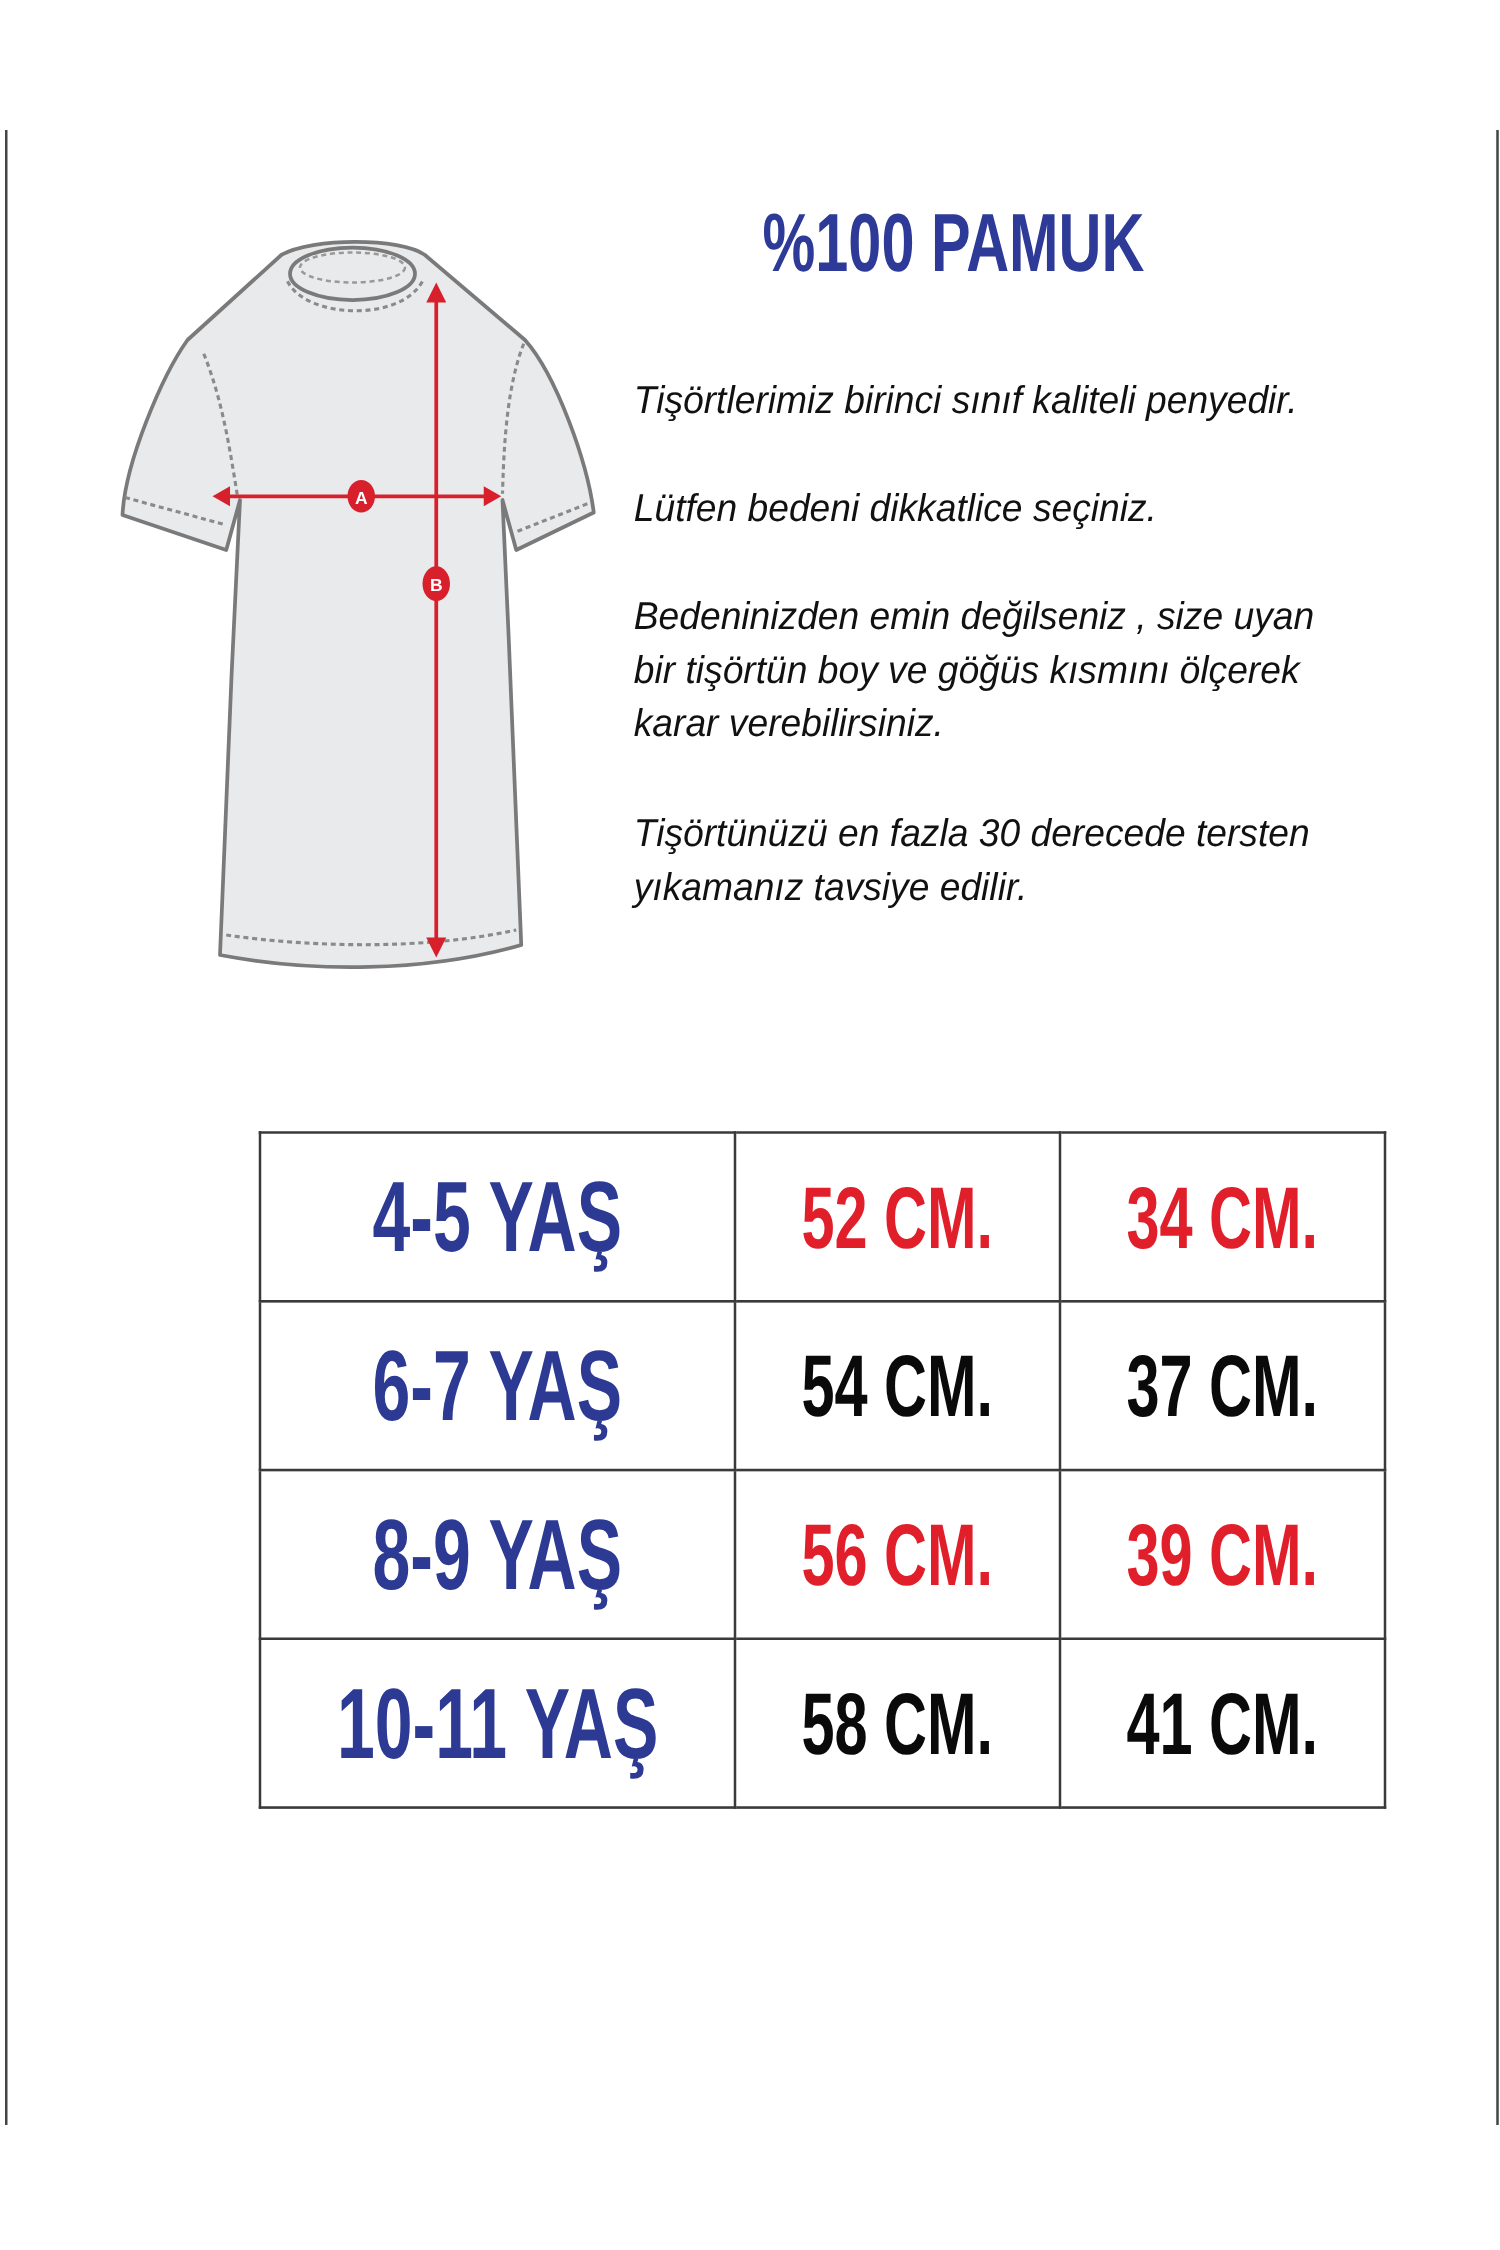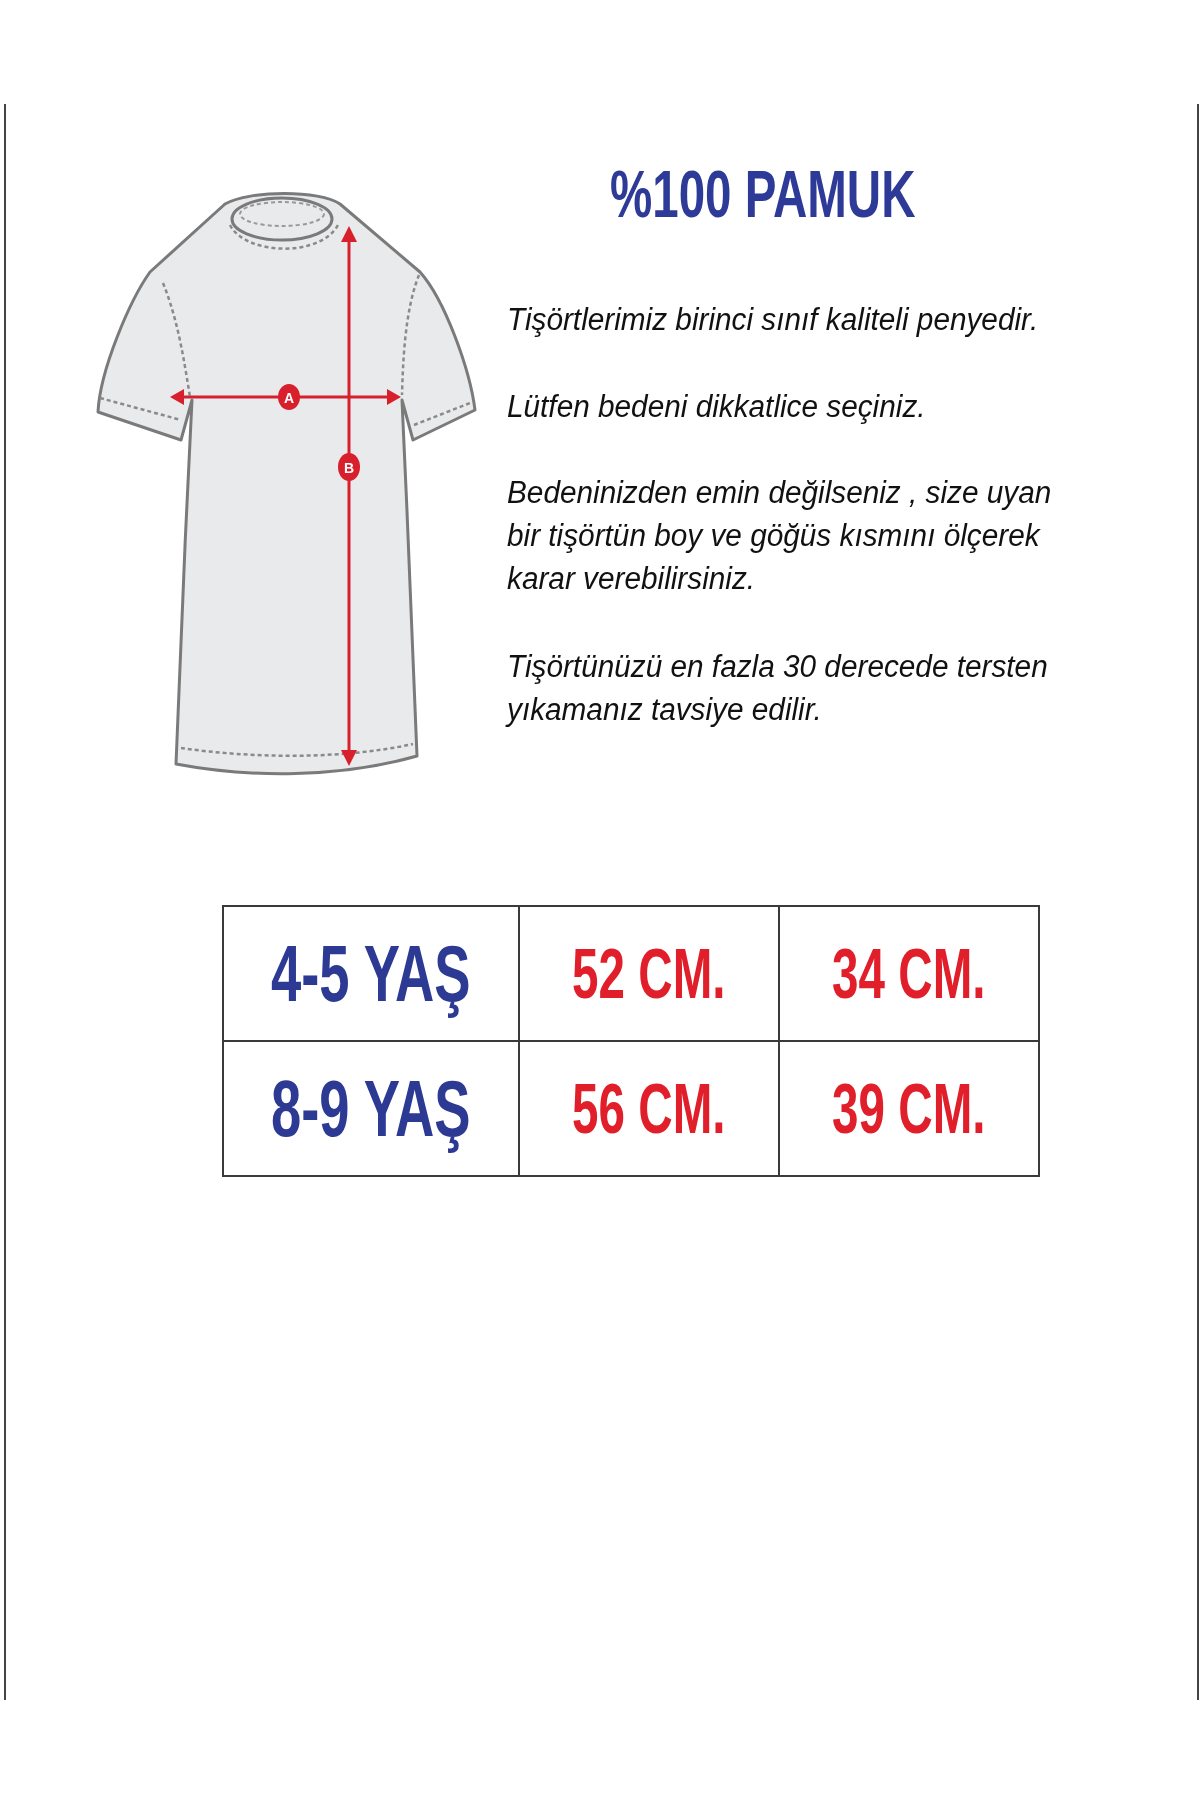--- a/index.html
+++ b/index.html
@@ -6,21 +6,21 @@
   body { width:1200px; height:1800px; position:relative; overflow:hidden; font-family:"Liberation Sans", sans-serif; }
   .frame-left { position:absolute; left:4px; top:104px; width:2px; height:1596px; background:#444; }
   .frame-right { position:absolute; left:1197px; top:104px; width:2px; height:1596px; background:#444; }
   .shirt { position:absolute; left:0; top:0; width:520px; height:800px; }
   .title { position:absolute; left:610px; top:158px; width:330px; height:72px; font-weight:bold; font-size:66px; line-height:72px; color:#2e3a97; white-space:nowrap; transform-origin:left top; transform:scaleX(0.72); letter-spacing:0; }
   .para { position:absolute; left:507px; font-style:italic; font-size:31px; line-height:43px; color:#111; white-space:nowrap; transform-origin:left top; transform:scaleX(0.96); }
   .p1 { top:298px; }
   .p2 { top:385px; }
   .p3 { top:471px; }
   .p4 { top:645px; }
-  .size-table { position:absolute; left:222px; top:905px; border-collapse:collapse; }
+  .size-table { position:absolute; left:207px; top:905px; border-collapse:collapse; }
   .size-table td { border:2px solid #3a3a3a; width:258px; height:133px; padding:0; text-align:center; vertical-align:middle; overflow:visible; }
   .size-table tr { box-shadow:0 1px 0 #999; }
   .cell-text { display:inline-block; font-weight:bold; white-space:nowrap; transform:scaleX(0.68); }
   .age { font-size:80px; color:#2c3a94; }
   .meas { font-size:70px; }
   .red { color:#e01f2b; }
   .black { color:#0a0a0a; }
 </style>
 </head>
 <body>
@@ -83,18 +83,28 @@
 </div>
 
 <table class="size-table">
   <tbody>
       <tr>
     <td><span class="cell-text age">4-5 YAŞ</span></td>
     <td><span class="cell-text meas red">52 CM.</span></td>
     <td><span class="cell-text meas red">34 CM.</span></td>
   </tr>
   <tr>
+    <td><span class="cell-text age">6-7 YAŞ</span></td>
+    <td><span class="cell-text meas black">54 CM.</span></td>
+    <td><span class="cell-text meas black">37 CM.</span></td>
+  </tr>
+  <tr>
     <td><span class="cell-text age">8-9 YAŞ</span></td>
     <td><span class="cell-text meas red">56 CM.</span></td>
     <td><span class="cell-text meas red">39 CM.</span></td>
+  </tr>
+  <tr>
+    <td><span class="cell-text age">10-11 YAŞ</span></td>
+    <td><span class="cell-text meas black">58 CM.</span></td>
+    <td><span class="cell-text meas black">41 CM.</span></td>
   </tr>
 </tbody>
   </table>
 
 </body></html>

